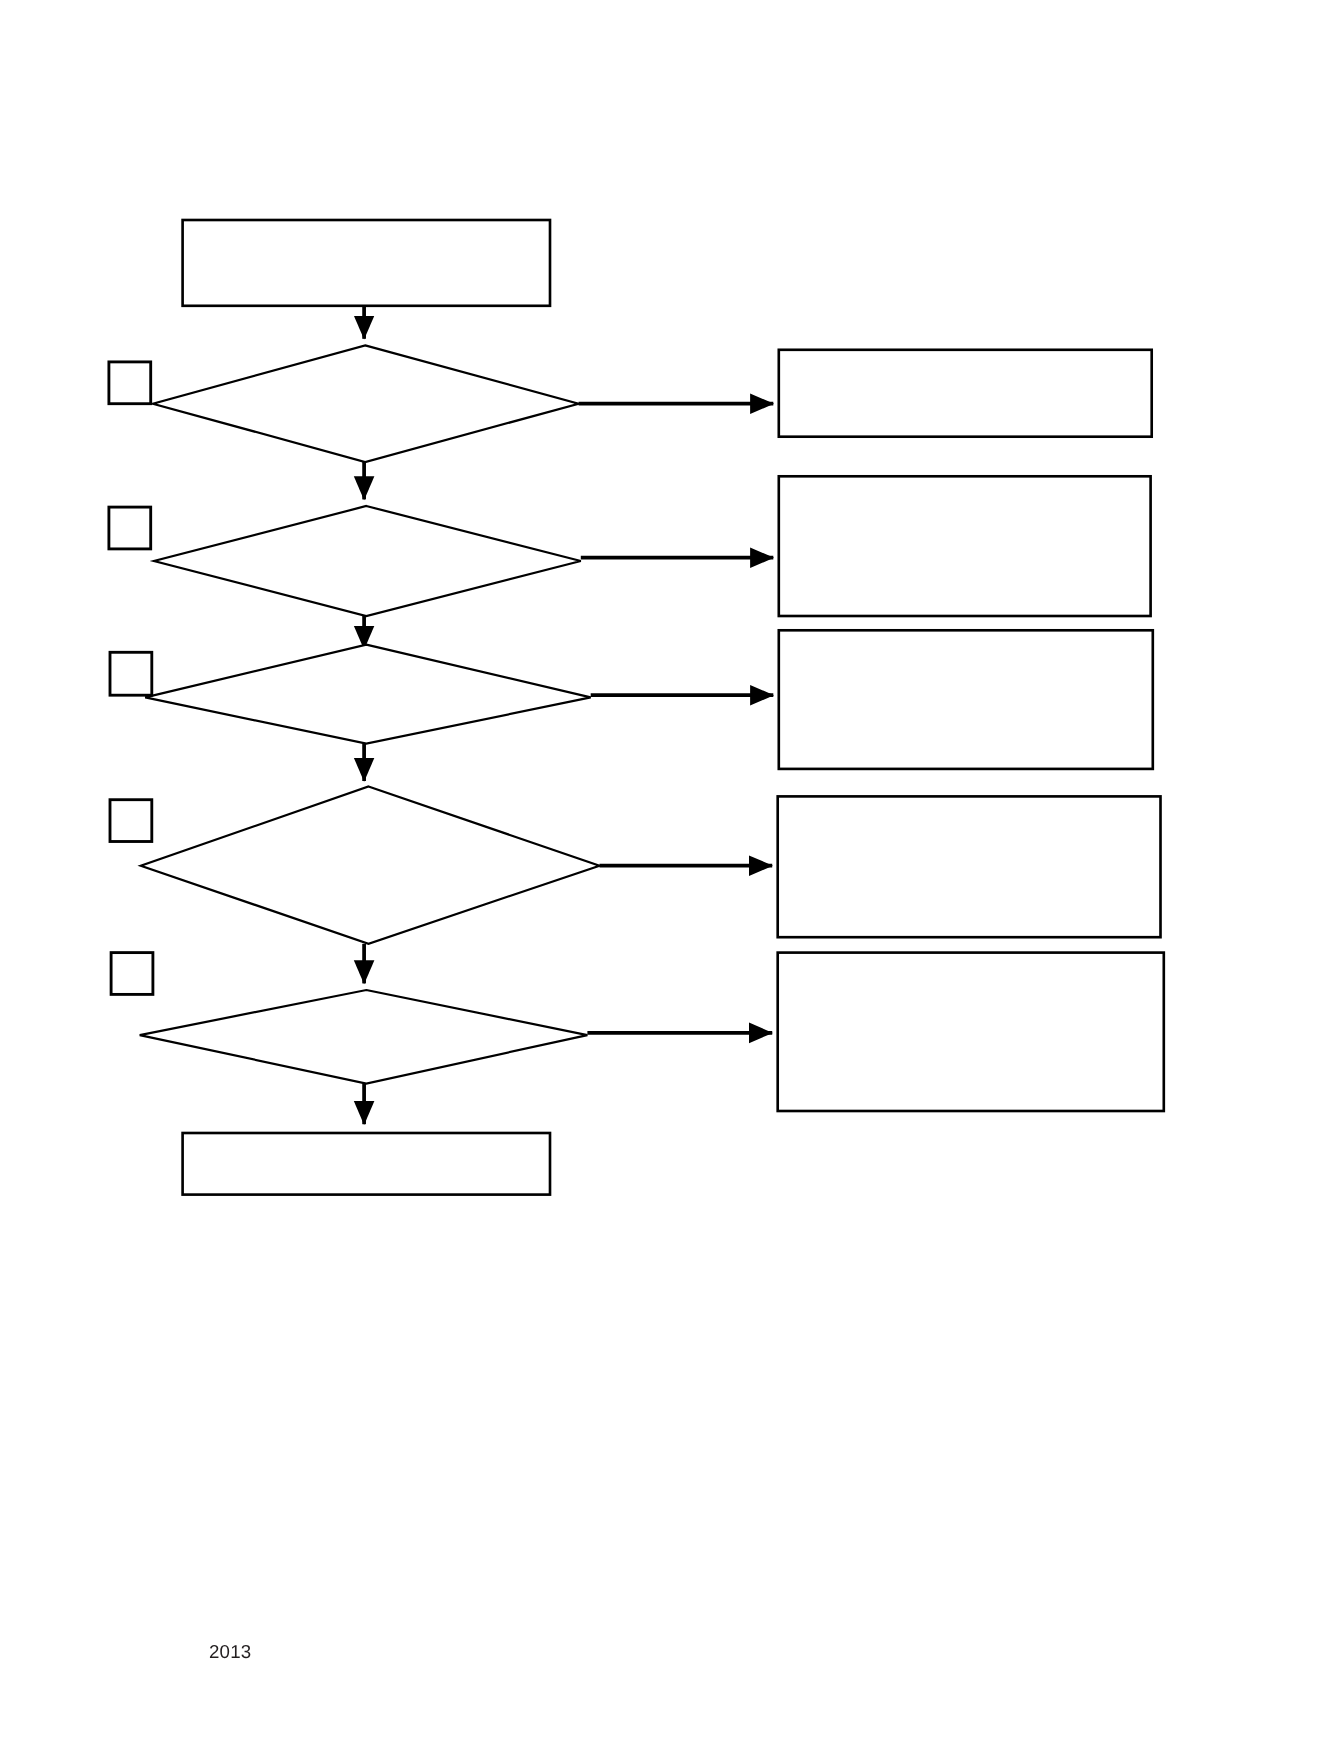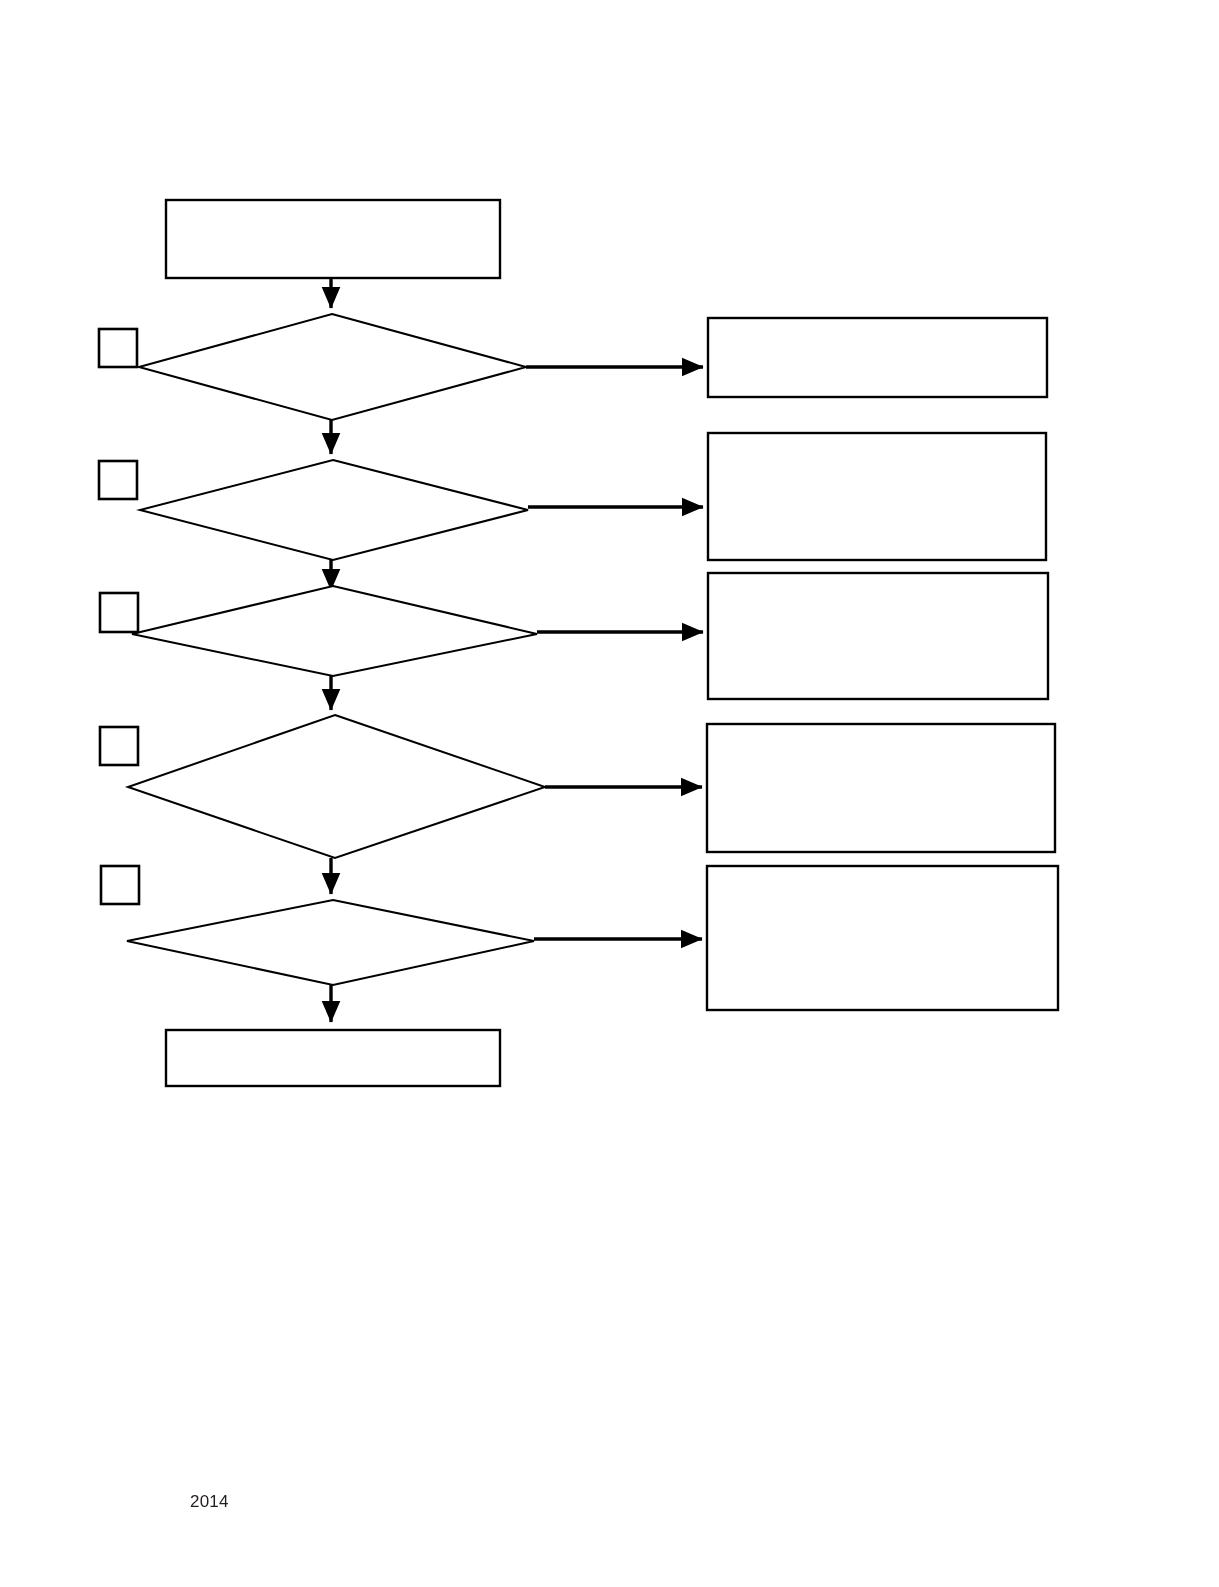--- a/index.html
+++ b/index.html
@@ -184,15 +184,15 @@
 
     <line class="flow-line" x1="331" y1="985" x2="331" y2="1022" marker-end="url(#arrowhead)"></line>
 
     <g>
       <rect class="node-shape" x="166" y="1030" width="334" height="56"></rect>
       <text class="node-label" x="333" y="1058"></text>
     </g>
 
   </svg>
 
-  <div id="footer-year">2014</div>
+  <div id="footer-year">2013</div>
 
 </div>
 
 </body></html>

